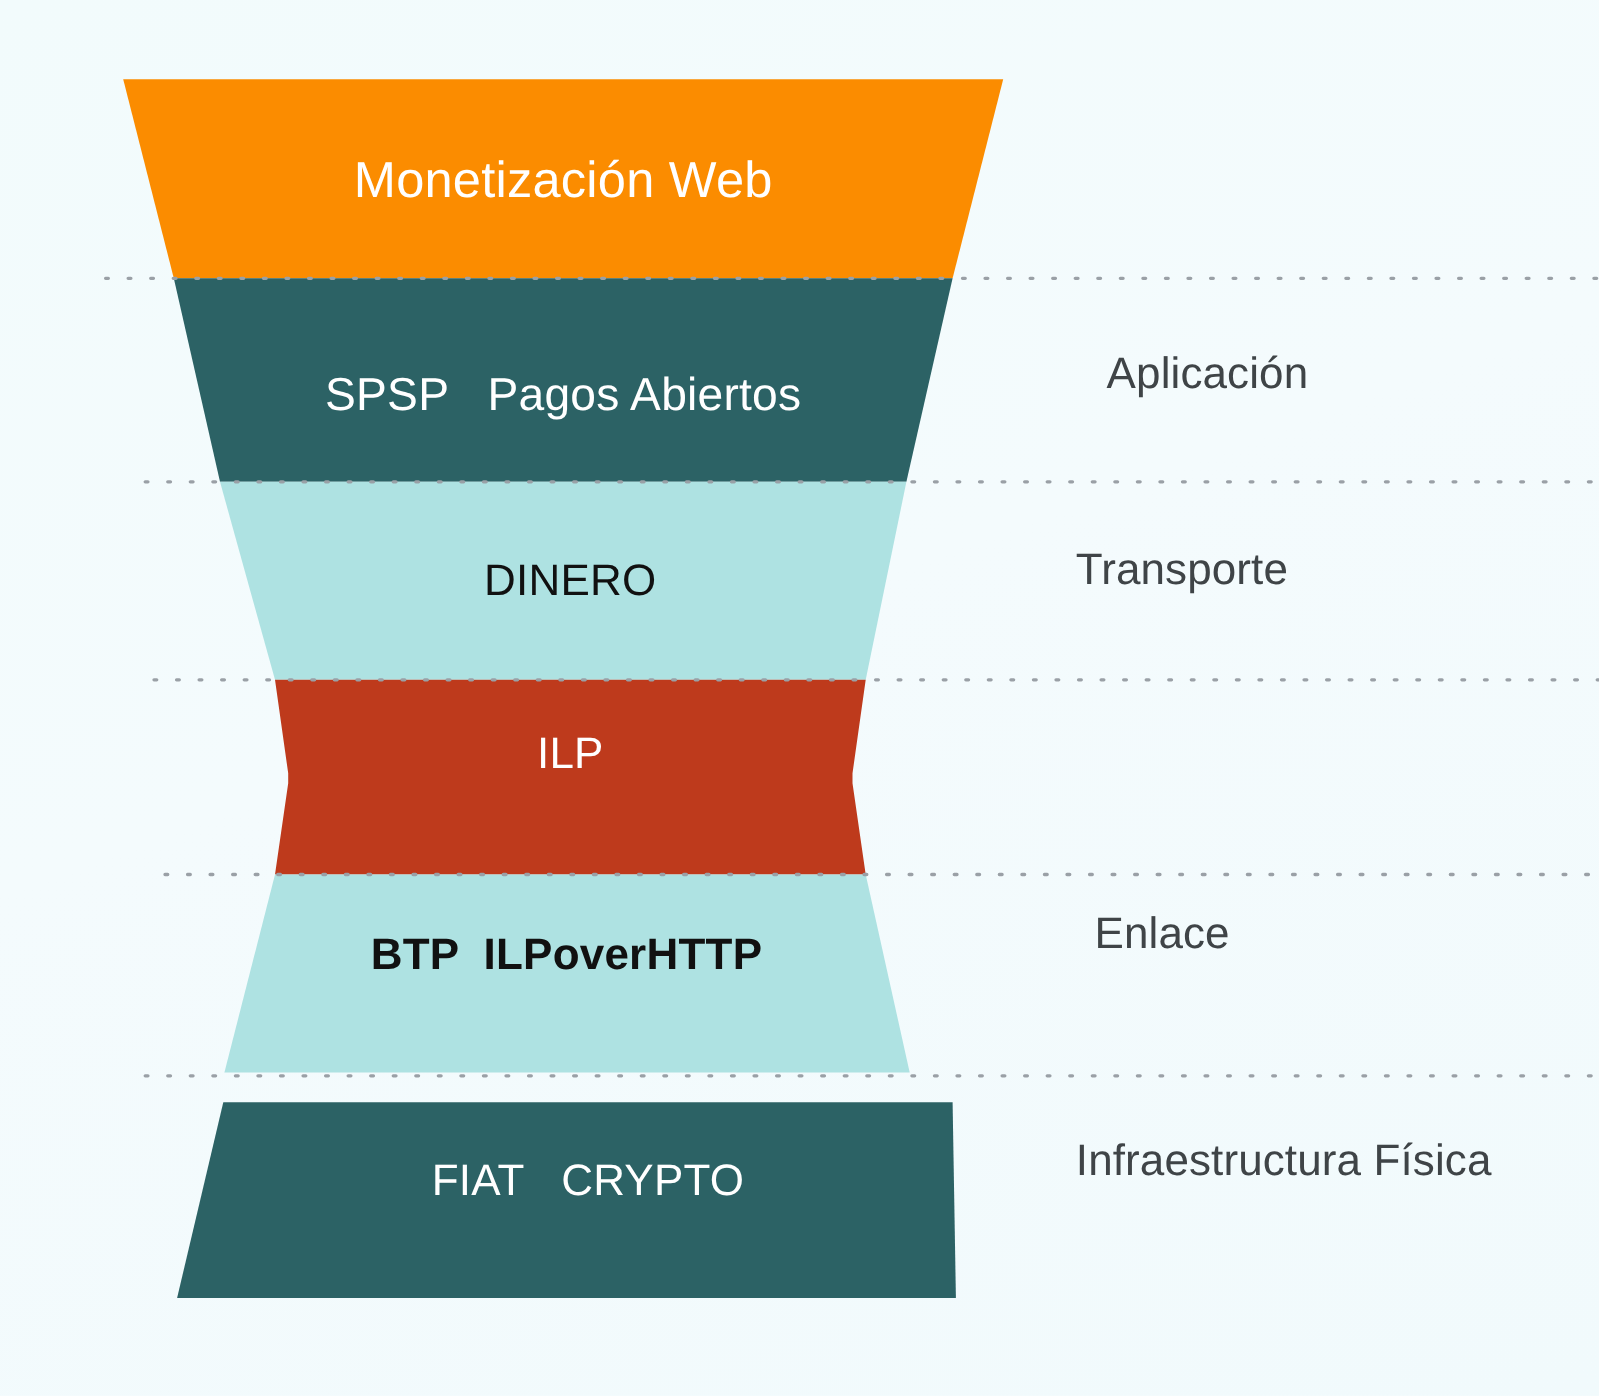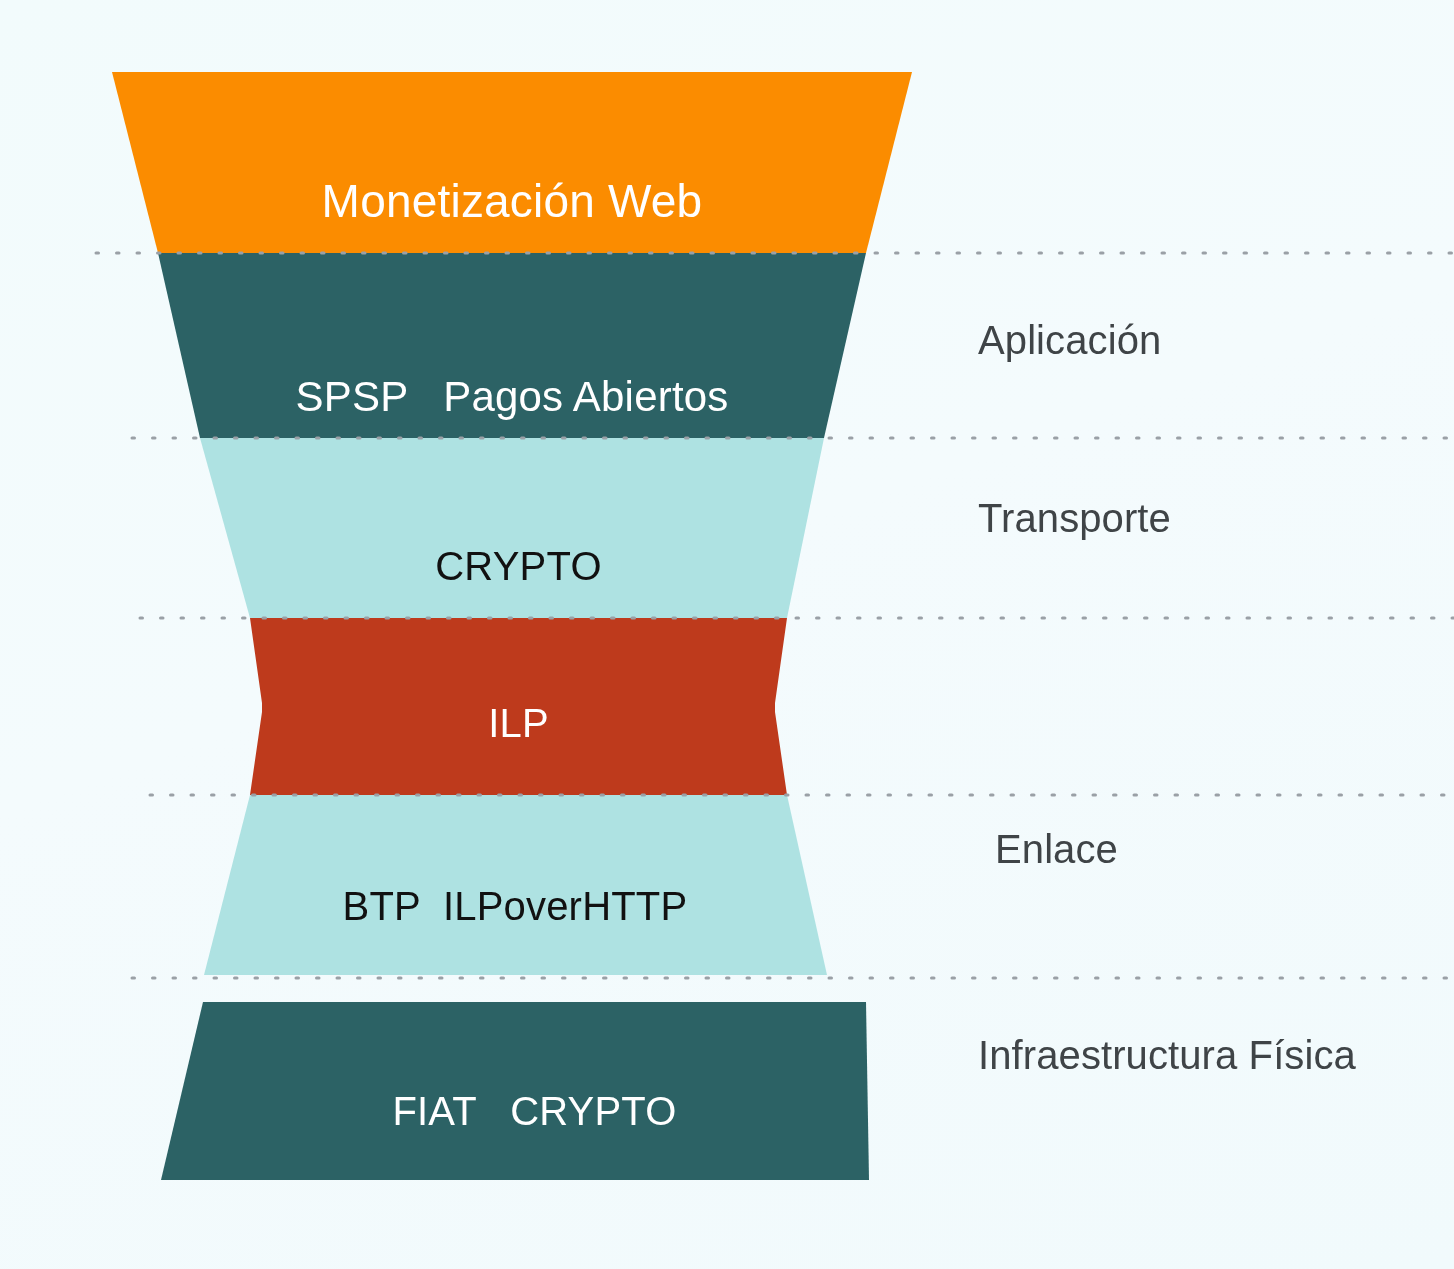--- a/index.html
+++ b/index.html
@@ -15,21 +15,20 @@
 
   
   .band-label{
     position:absolute;
     display:flex;align-items:center;justify-content:center;
     flex-direction:column;
     text-align:left;
     white-space:pre;
     letter-spacing:.2px;
     pointer-events:none;
-    margin-top:38px;
   }
   .band-label .line{display:block;}
 
   
   .tier-caption{
     position:absolute;
     left:978px;
     color:#3f4447;
     font-size:40px;
     font-weight:400;
@@ -67,37 +66,37 @@
 
   <div class="band-label" style="left:158px;top:72px;width:708px;height:181px;color:#ffffff;font-size:46px;">
     <span class="line">Monetización Web</span>
   </div>
 
   <div class="band-label" style="left:200px;top:253px;width:624px;height:211px;color:#ffffff;font-size:42px;">
     <span class="line">SPSP   Pagos Abiertos</span>
   </div>
 
   <div class="band-label" style="left:250px;top:438px;width:537px;height:180px;color:#111111;font-size:40px;">
-    <span class="line">CRYPTO</span>
+    <span class="line">DINERO</span>
   </div>
 
   <div class="band-label" style="left:262px;top:618px;width:513px;height:135px;color:#ffffff;font-size:40px;">
     <span class="line">ILP</span>
   </div>
 
-  <div class="band-label" style="left:230px;top:795px;width:570px;height:146px;color:#111111;font-size:40px;">
+  <div class="band-label" style="left:230px;top:795px;width:570px;height:146px;color:#111111;font-size:40px;font-weight:bold;">
     <span class="line">BTP  ILPoverHTTP</span>
   </div>
 
   <div class="band-label" style="left:203px;top:1002px;width:663px;height:142px;color:#ffffff;font-size:40px;line-height:1.25;">
     <span class="line">FIAT   CRYPTO</span>
   </div>
 
 
-  <div class="tier-caption" style="top:318px;">Aplicación</div>
+  <div class="tier-caption" style="top:318px;margin-left:28px;">Aplicación</div>
 
   <div class="tier-caption" style="top:496px;">Transporte</div>
 
 
   <div class="tier-caption" style="top:827px;margin-left:17px;">Enlace</div>
 
   <div class="tier-caption" style="top:1033px;">Infraestructura Física</div>
 
 </div>
 

